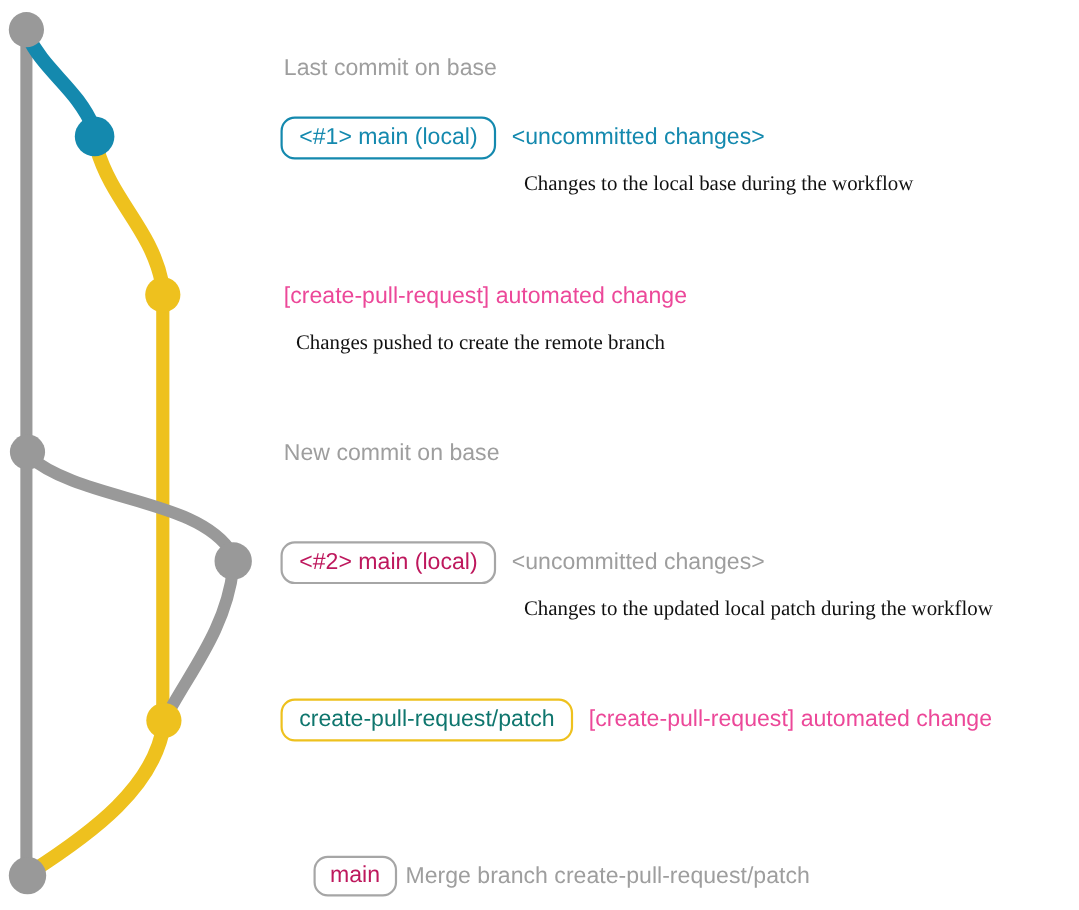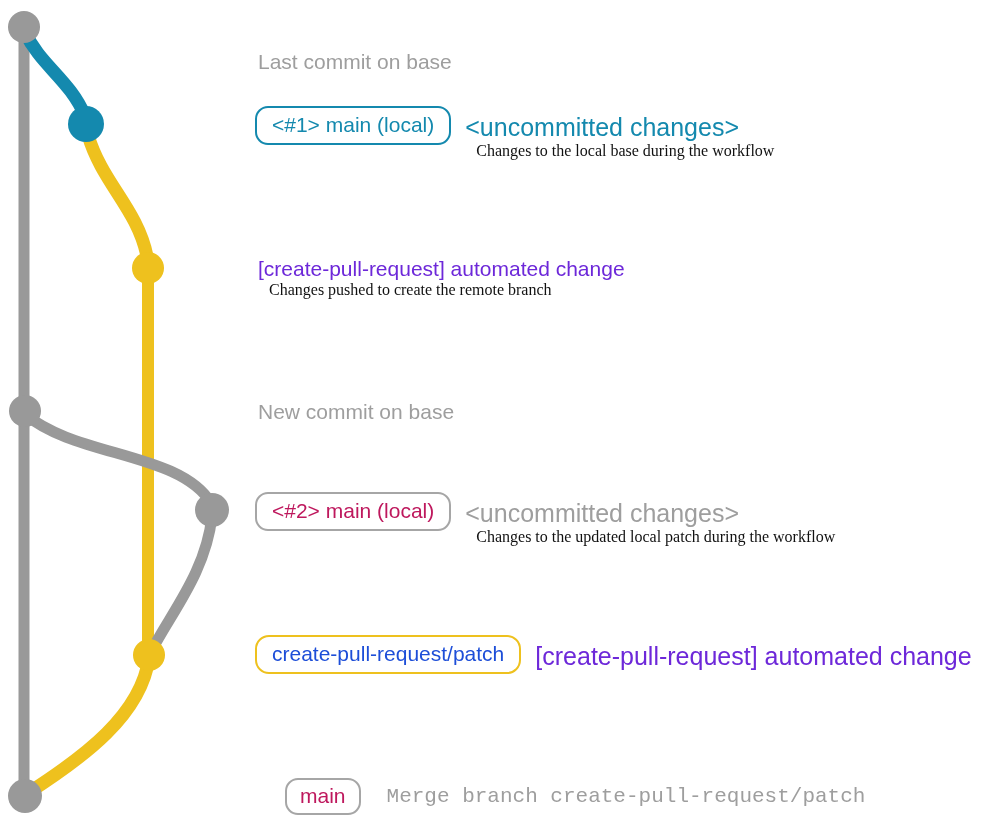--- a/index.html
+++ b/index.html
@@ -10,44 +10,44 @@
     background: #ffffff;
     font-family: "Liberation Sans", sans-serif;
     overflow: hidden;
   }
   .graph-svg { position: absolute; left: 0; top: 0; }
 
   .row { position: absolute; display: flex; align-items: flex-start; }
 
   .gray-text  { color: #9e9e9e; }
   .blue-text  { color: #1489ae; }
-  .yellow-text{ color: #6d28d9; }
+  .yellow-text{ color: #ec4899; }
 
   .big { font-size: 21px; line-height: 1.2; }
 
   .pill {
     display: inline-block;
     border: 2px solid;
     border-radius: 13px;
     padding: 5px 15px 6px 15px;
     font-size: 21px;
     white-space: nowrap;
     background: #ffffff;
   }
   .pill.blue   { border-color: #1489ae; color: #1489ae; }
   .pill.grayp  { border-color: #a6a6a6; color: #be185d; }
-  .pill.yellowp{ border-color: #eec11e; color: #1d4ed8; border-radius: 14px; }
+  .pill.yellowp{ border-color: #eec11e; color: #0f766e; }
 
   .side-col { display: flex; flex-direction: column; margin-left: 14px; }
-  .status-line { font-size: 25px; padding-top: 7px; white-space: nowrap; }
+  .status-line { font-size: 21px; padding-top: 7px; white-space: nowrap; }
   .detail {
     font-family: "Liberation Serif", serif;
-    font-size: 16px;
+    font-size: 19px;
     color: #111111;
-    margin-top: 0;
+    margin-top: 20px;
     margin-left: 11px;
     white-space: nowrap;
   }
   .label-line { font-size: 21px; white-space: nowrap; }
   .stack { display: flex; flex-direction: column; }
   .row.center { align-items: center; padding-left: 30px; }
 </style>
 </head>
 <body>
 
@@ -111,16 +111,16 @@
 
   <div class="row" style="left:255px; top:635px;">
     <span class="pill yellowp">create-pull-request/patch</span>
     <span class="side-col">
       <span class="status-line yellow-text">[create-pull-request] automated change</span>
     </span>
   </div>
 
   <div class="row center" style="left:255px; top:778px;">
     <span class="pill grayp" style="padding:4px 13px 5px 13px;">main</span>
-    <span class="big gray-text label-line" style="margin-left:26px;font-family:Liberation Mono, monospace;">Merge branch create-pull-request/patch</span>
+    <span class="big gray-text label-line" style="margin-left:8px;">Merge branch create-pull-request/patch</span>
   </div>
 
 </div>
 
 </body></html>

